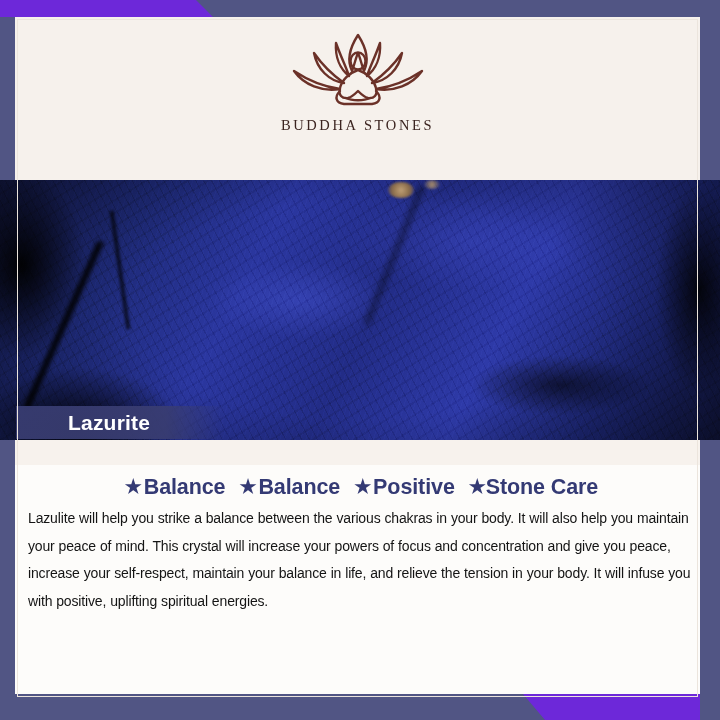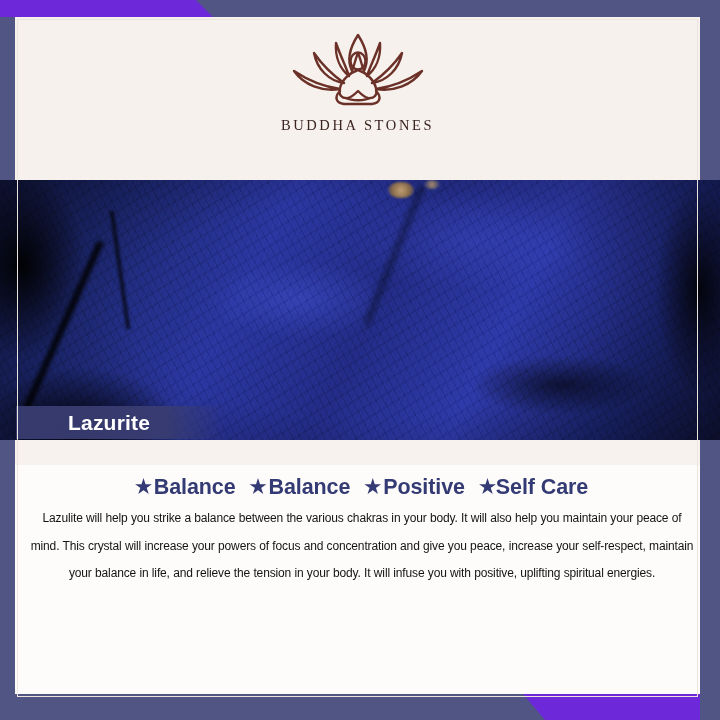--- a/index.html
+++ b/index.html
@@ -247,24 +247,24 @@
   }
   .benefits .b-item { margin-right: 6px; }
   .benefits .b-item.tight { margin-right: 0; }
   .benefits .star.tight { margin-right: 0; }
 
   .body-text {
     position: absolute;
     top: 40px;
     left: 13px;
     width: 668px;
-    font-size: 12px;
+    font-size: 14px;
     line-height: 27.6px;
     color: #141414;
-    text-align: center;
+    text-align: left;
     letter-spacing: -0.15px;
     word-spacing: 0.2px;
   }
 </style>
 </head>
 <body>
 
 <div id="page">
 
   <div class="frame-top"></div>
@@ -314,21 +314,21 @@
   </div>
 
   <div class="stone-chip">
     <span class="chip-text">Lazurite</span>
   </div>
 
   <div class="cream-strip"></div>
   <div class="card">
 
     <div class="benefits">
-      <span class="star">★</span><span class="b-item">Balance</span><span class="star">★</span><span class="b-item">Balance</span><span class="star">★</span><span class="b-item">Positive</span><span class="star tight">★</span><span class="b-item tight">Self Care</span>
+      <span class="star">★</span><span class="b-item">Balance</span><span class="star">★</span><span class="b-item">Balance</span><span class="star">★</span><span class="b-item">Positive</span><span class="star tight">★</span><span class="b-item tight">Stone Care</span>
     </div>
 
     <div class="body-text">Lazulite will help you strike a balance between the various chakras in your body. It will also help you maintain your peace of mind. This crystal will increase your powers of focus and concentration and give you peace, increase your self-respect, maintain your balance in life, and relieve the tension in your body. It will infuse you with positive, uplifting spiritual energies.</div>
   </div>
 
   <div class="frame-bottom"></div>
   <div class="frame-inner-line"></div>
 </div>
 
 </body></html>

